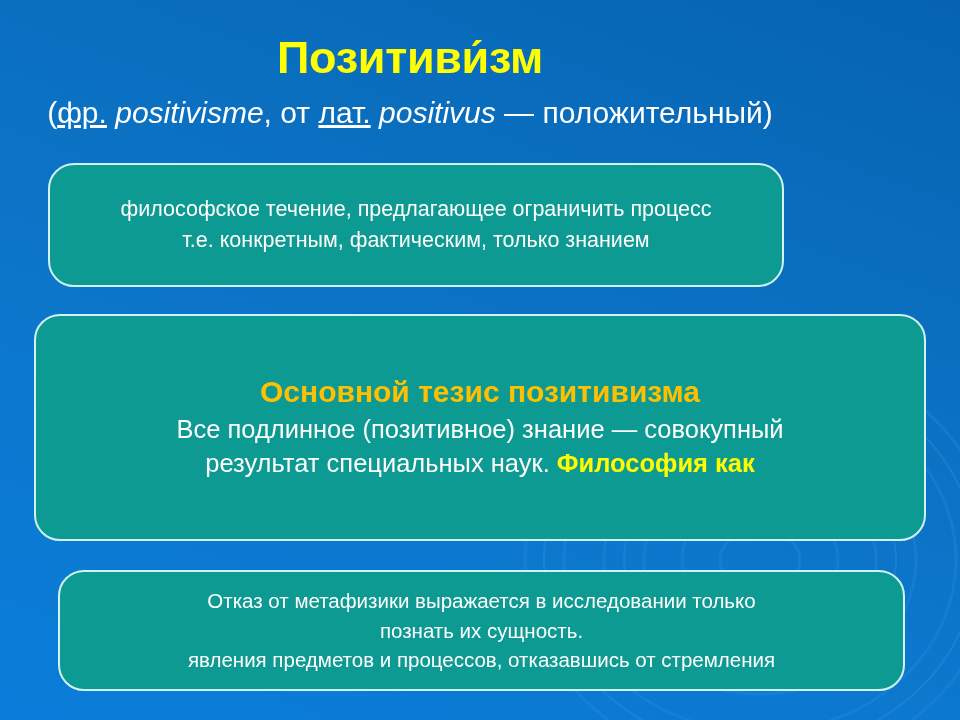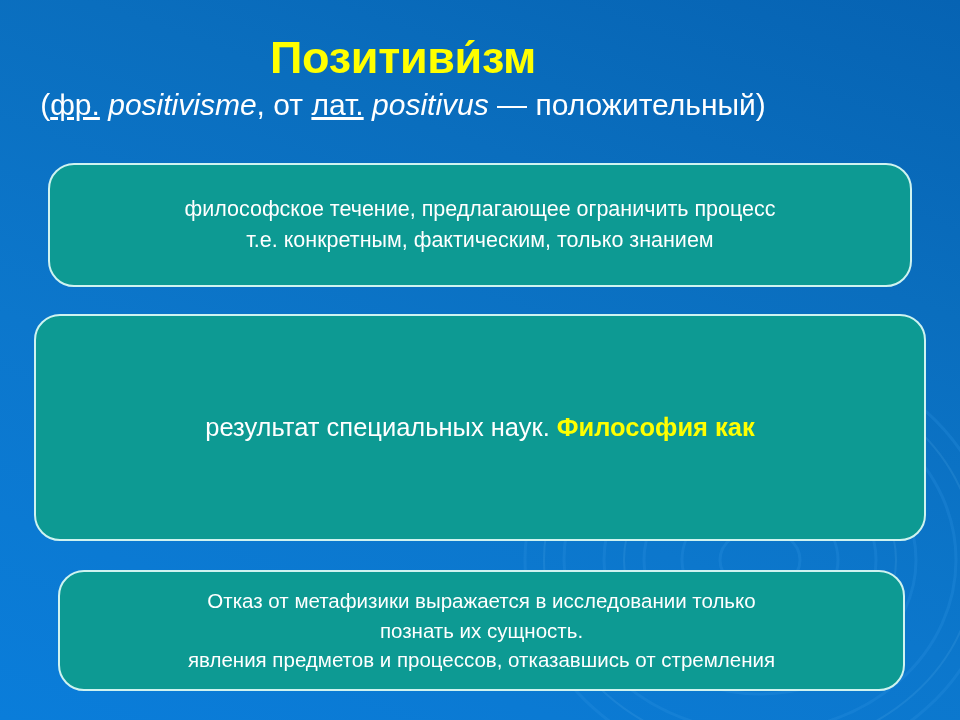--- a/index.html
+++ b/index.html
@@ -30,35 +30,35 @@
     width: 560px;
     height: 560px;
     pointer-events: none;
     opacity: 0.5;
   }
   .watermark svg { display: block; width: 100%; height: 100%; }
 
   
   .header {
     position: absolute;
-    left: 9px;
+    left: 16px;
     top: 34px;
     width: 788px;
     text-align: center;
   }
   .title {
     color: #FFFF00;
     font-size: 45px;
     font-weight: bold;
     line-height: 1.05;
     letter-spacing: -0.3px;
     white-space: nowrap;
   }
   .subtitle {
-    margin-top: 7px;
+    margin-top: 15px;
     color: #FFFFFF;
     font-size: 30px;
     line-height: 1.15;
     white-space: nowrap;
   }
   .subtitle .u { text-decoration: underline; }
   .subtitle .it { font-style: italic; }
 
   
   .panel {
@@ -70,21 +70,21 @@
     text-align: center;
     color: #FFFFFF;
     display: flex;
     flex-direction: column;
     justify-content: center;
   }
 
   .panel-1 {
     left: 48px;
     top: 163px;
-    width: 864px;
+    width: 736px;
     height: 124px;
     font-size: 21.5px;
     line-height: 1.42;
   }
 
   .panel-2 {
     left: 34px;
     top: 314px;
     width: 892px;
     height: 227px;
@@ -143,20 +143,22 @@
     <div class="title">Позитиви́зм</div>
     <div class="subtitle"><span>(</span><span class="u">фр.</span><span class="it"> positivisme</span><span>, от </span><span class="u">лат.</span><span class="it"> positivus</span><span> — положительный</span><span>)</span></div>
   </div>
 
   <div class="panel panel-1">
     <div class="line">философское течение, предлагающее ограничить процесс</div>
     <div class="line">т.е. конкретным, фактическим, только знанием</div>
   </div>
 
   <div class="panel panel-2">
+    <div class="thesis-heading">Основной тезис позитивизма</div>
+    <div class="line">Все подлинное (позитивное) знание — совокупный</div>
     <div class="line"><span>результат специальных наук. </span><span class="hl-yellow">Философия как</span></div>
   </div>
 
   <div class="panel panel-3">
     <div class="line">Отказ от метафизики выражается в исследовании только</div>
     <div class="line">познать их сущность.</div>
     <div class="line">явления предметов и процессов, отказавшись от стремления</div>
   </div>
 
 </div>

